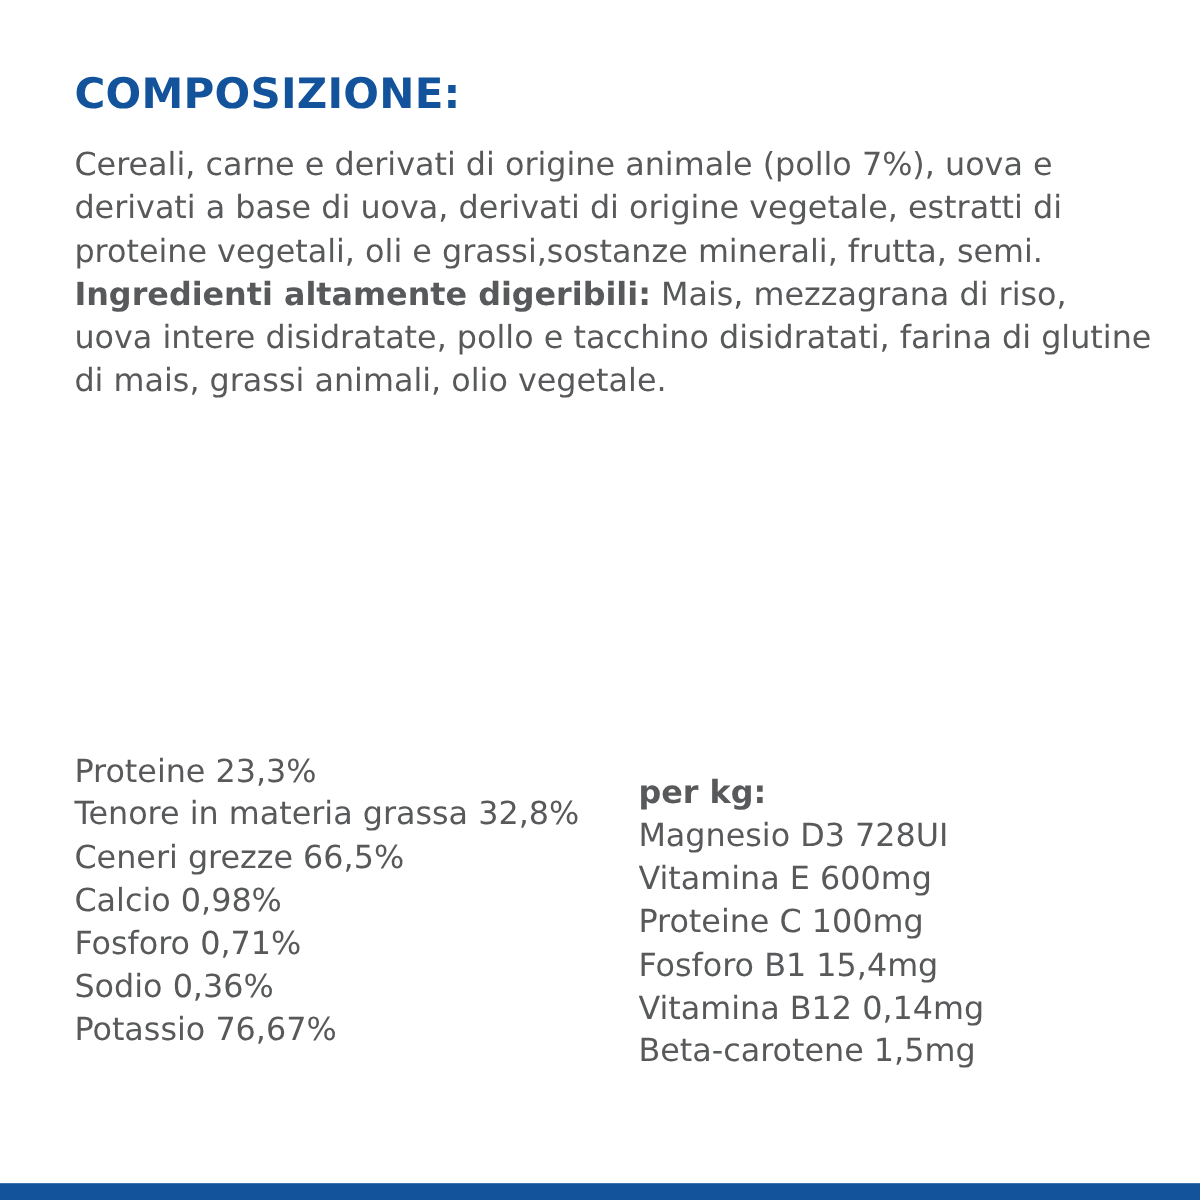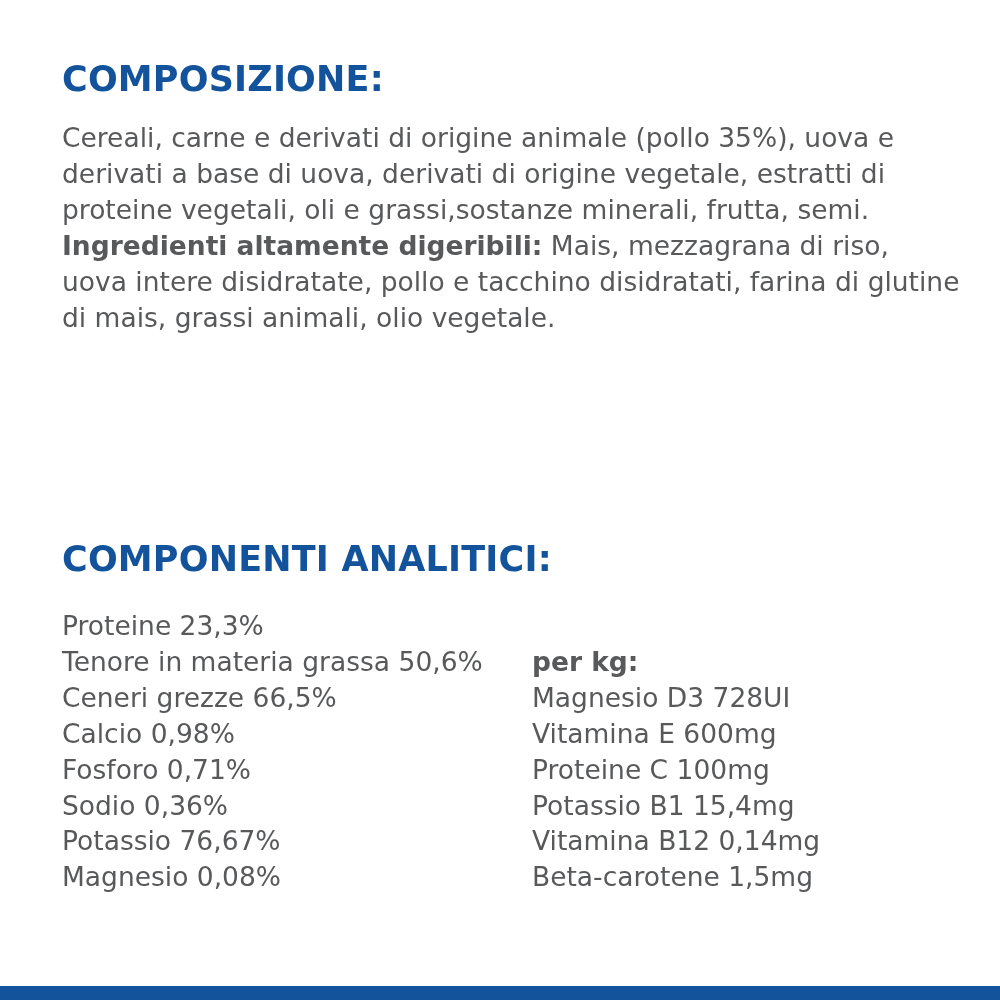--- a/index.html
+++ b/index.html
@@ -55,21 +55,21 @@
     left: 62px;
     top: 540px;
   }
   .columns {
     position: absolute;
     left: 62px;
     top: 608px;
     width: 900px;
     display: flex;
     flex-direction: row;
-    align-items: flex-end;
+    align-items: center;
   }
   .col-left {
     width: 470px;
   }
   .col-right {
     width: 430px;
   }
   .line {
     color: #58595b;
     font-size: 26.5px;
@@ -92,43 +92,41 @@
   }
 </style>
 </head>
 <body>
 
 <div class="page">
 
   <div class="section-title" id="composition-title">COMPOSIZIONE:</div>
 
   <div class="body-text" id="composition-body">
-    <p>Cereali, carne e derivati di origine animale (pollo 35%), uova e derivati a base di uova, derivati di origine vegetale, estratti di proteine vegetali, oli e grassi,sostanze minerali, frutta, semi.</p>
+    <p>Cereali, carne e derivati di origine animale (pollo 7%), uova e derivati a base di uova, derivati di origine vegetale, estratti di proteine vegetali, oli e grassi,sostanze minerali, frutta, semi.</p>
     <p><span class="strong-lead">Ingredienti altamente digeribili:</span><span> Mais, mezzagrana di riso, uova intere disidratate, pollo e tacchino disidratati, farina di glutine di mais, grassi animali, olio vegetale.</span></p>
   </div>
 
-  <div class="section-title" id="analytical-title">COMPONENTI ANALITICI:</div>
 
   <div class="columns">
     <div class="col-left">
       <div class="line">Proteine 23,3%</div>
-      <div class="line">Tenore in materia grassa 50,6%</div>
+      <div class="line">Tenore in materia grassa 32,8%</div>
       <div class="line">Ceneri grezze 66,5%</div>
       <div class="line">Calcio 0,98%</div>
       <div class="line">Fosforo 0,71%</div>
       <div class="line">Sodio 0,36%</div>
       <div class="line">Potassio 76,67%</div>
-      <div class="line">Magnesio 0,08%</div>
     </div>
     <div class="col-right">
       <div class="spacer"></div>
       <div class="line bold">per kg:</div>
       <div class="line">Magnesio D3 728UI</div>
       <div class="line">Vitamina E 600mg</div>
       <div class="line">Proteine C 100mg</div>
-      <div class="line">Potassio B1 15,4mg</div>
+      <div class="line">Fosforo B1 15,4mg</div>
       <div class="line">Vitamina B12 0,14mg</div>
       <div class="line">Beta-carotene 1,5mg</div>
     </div>
   </div>
 
   <div class="bottom-bar"></div>
 </div>
 
 </body></html>

